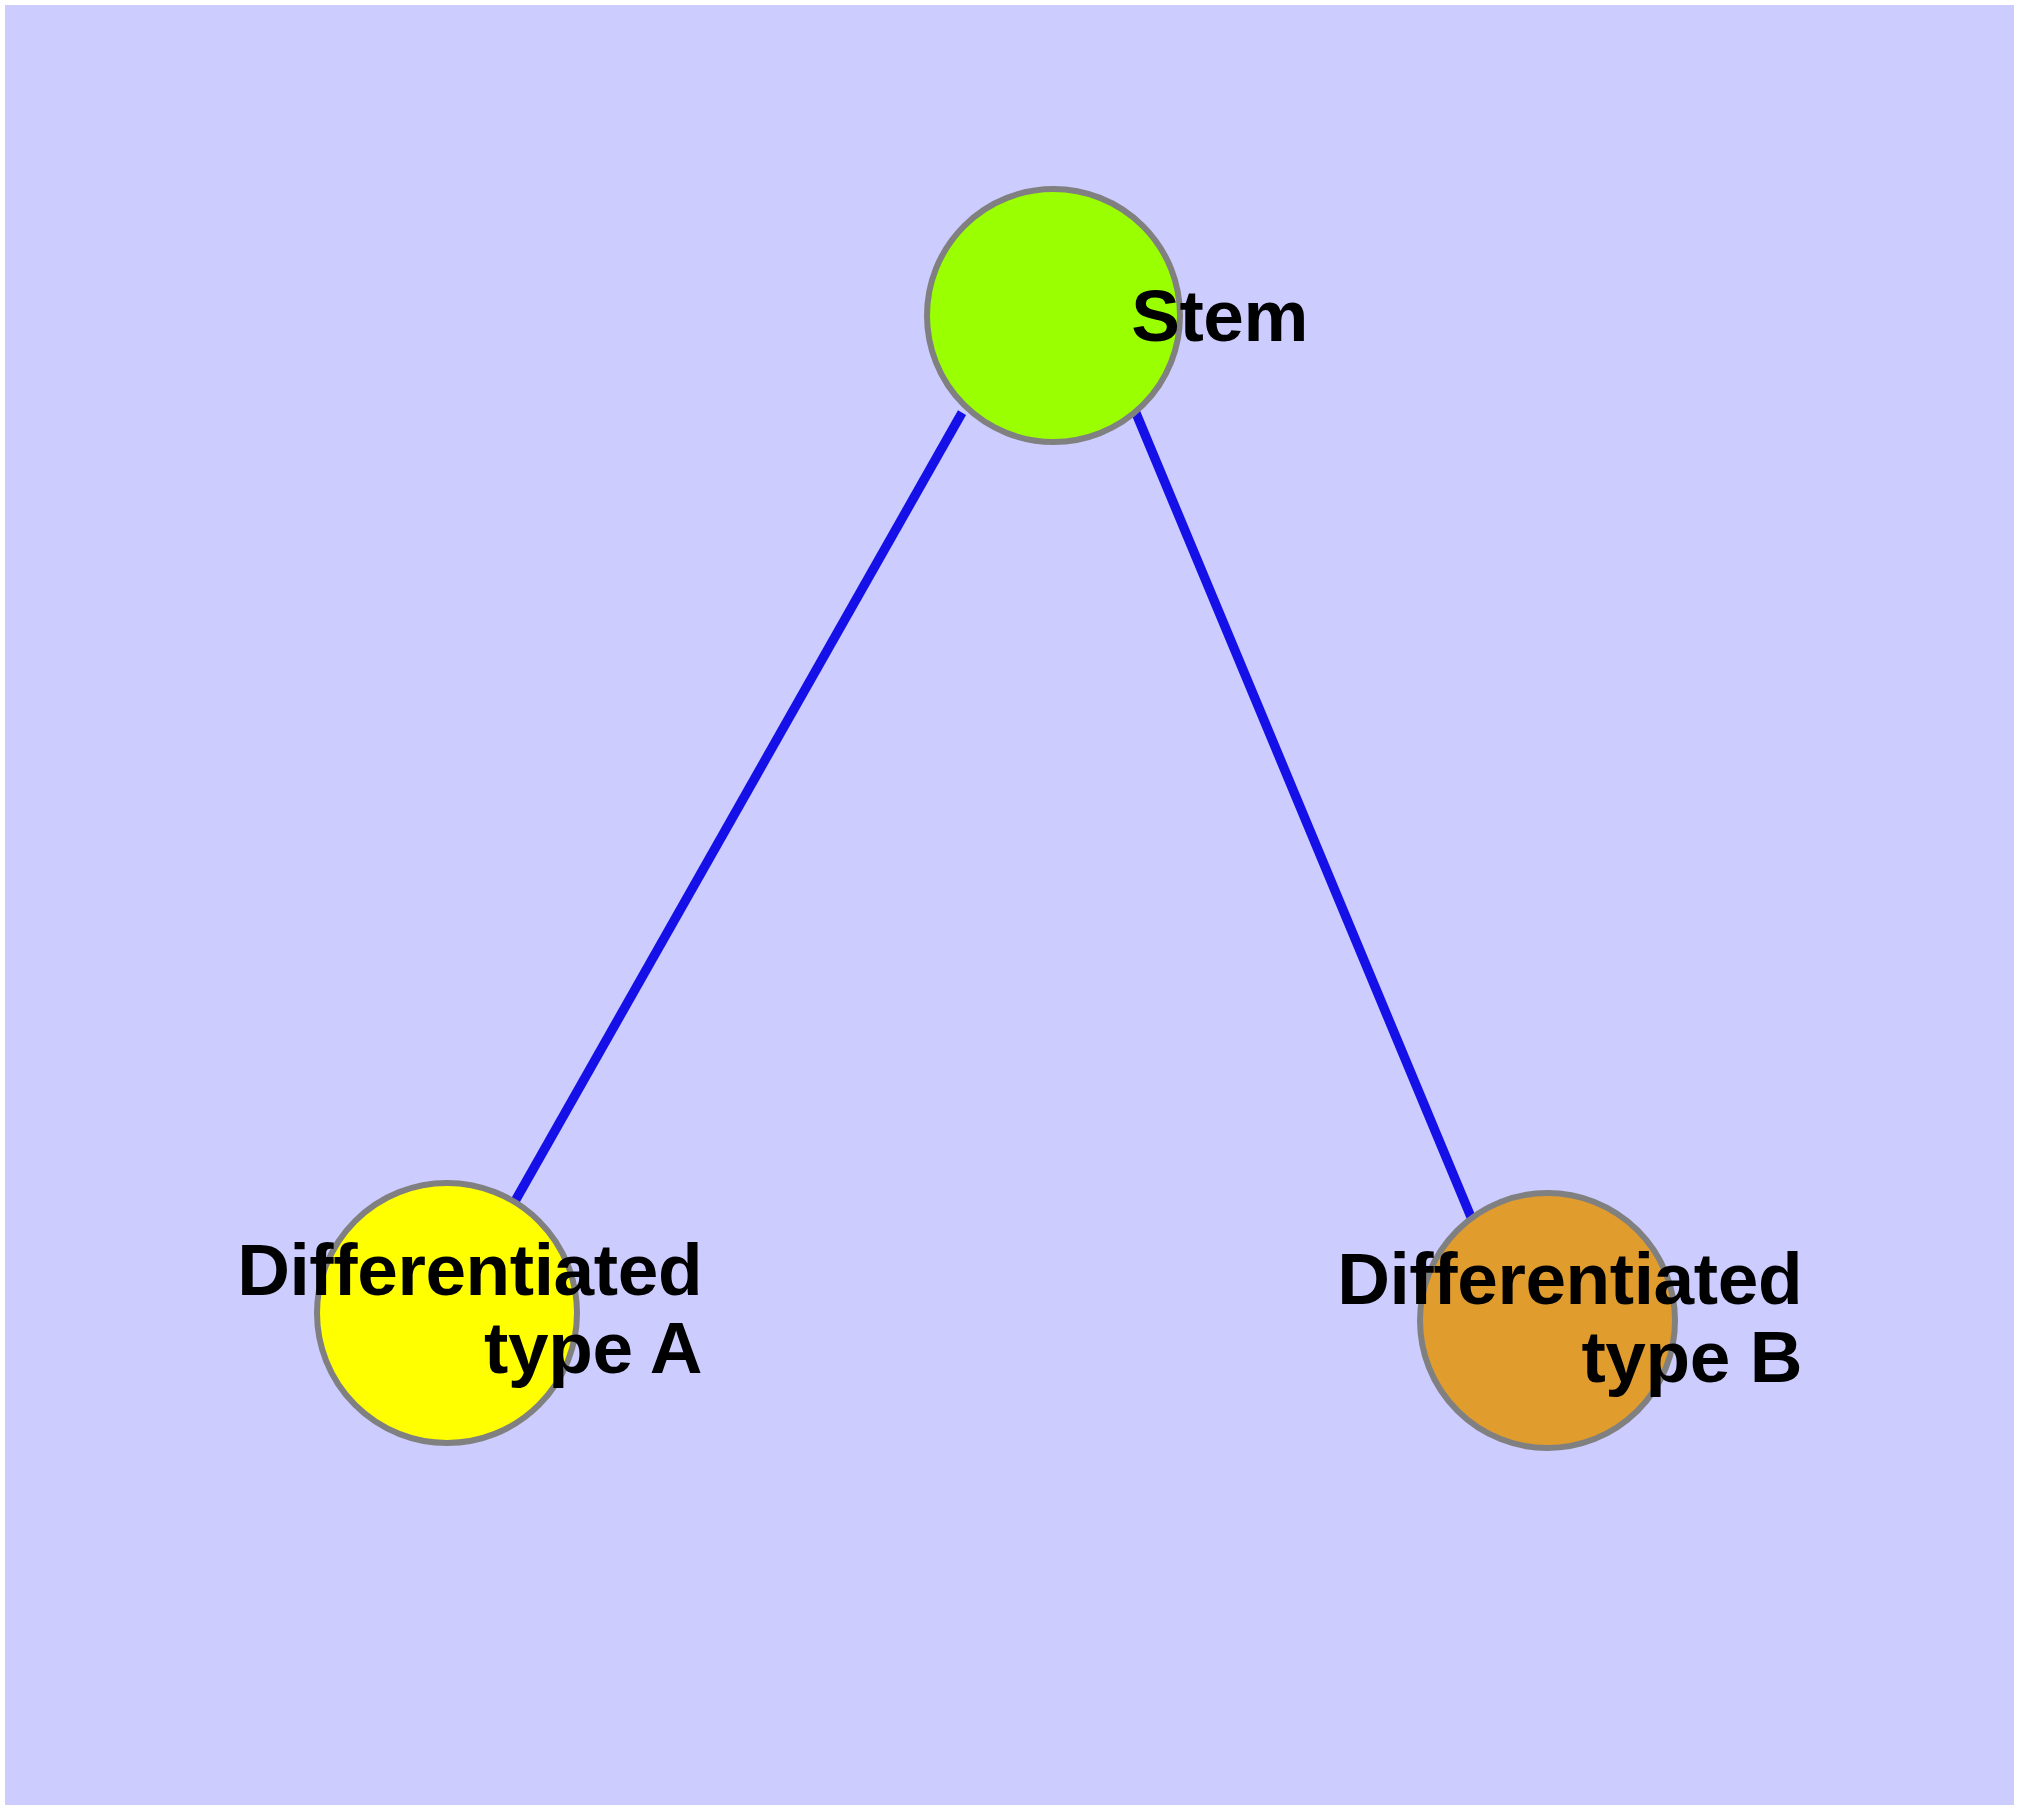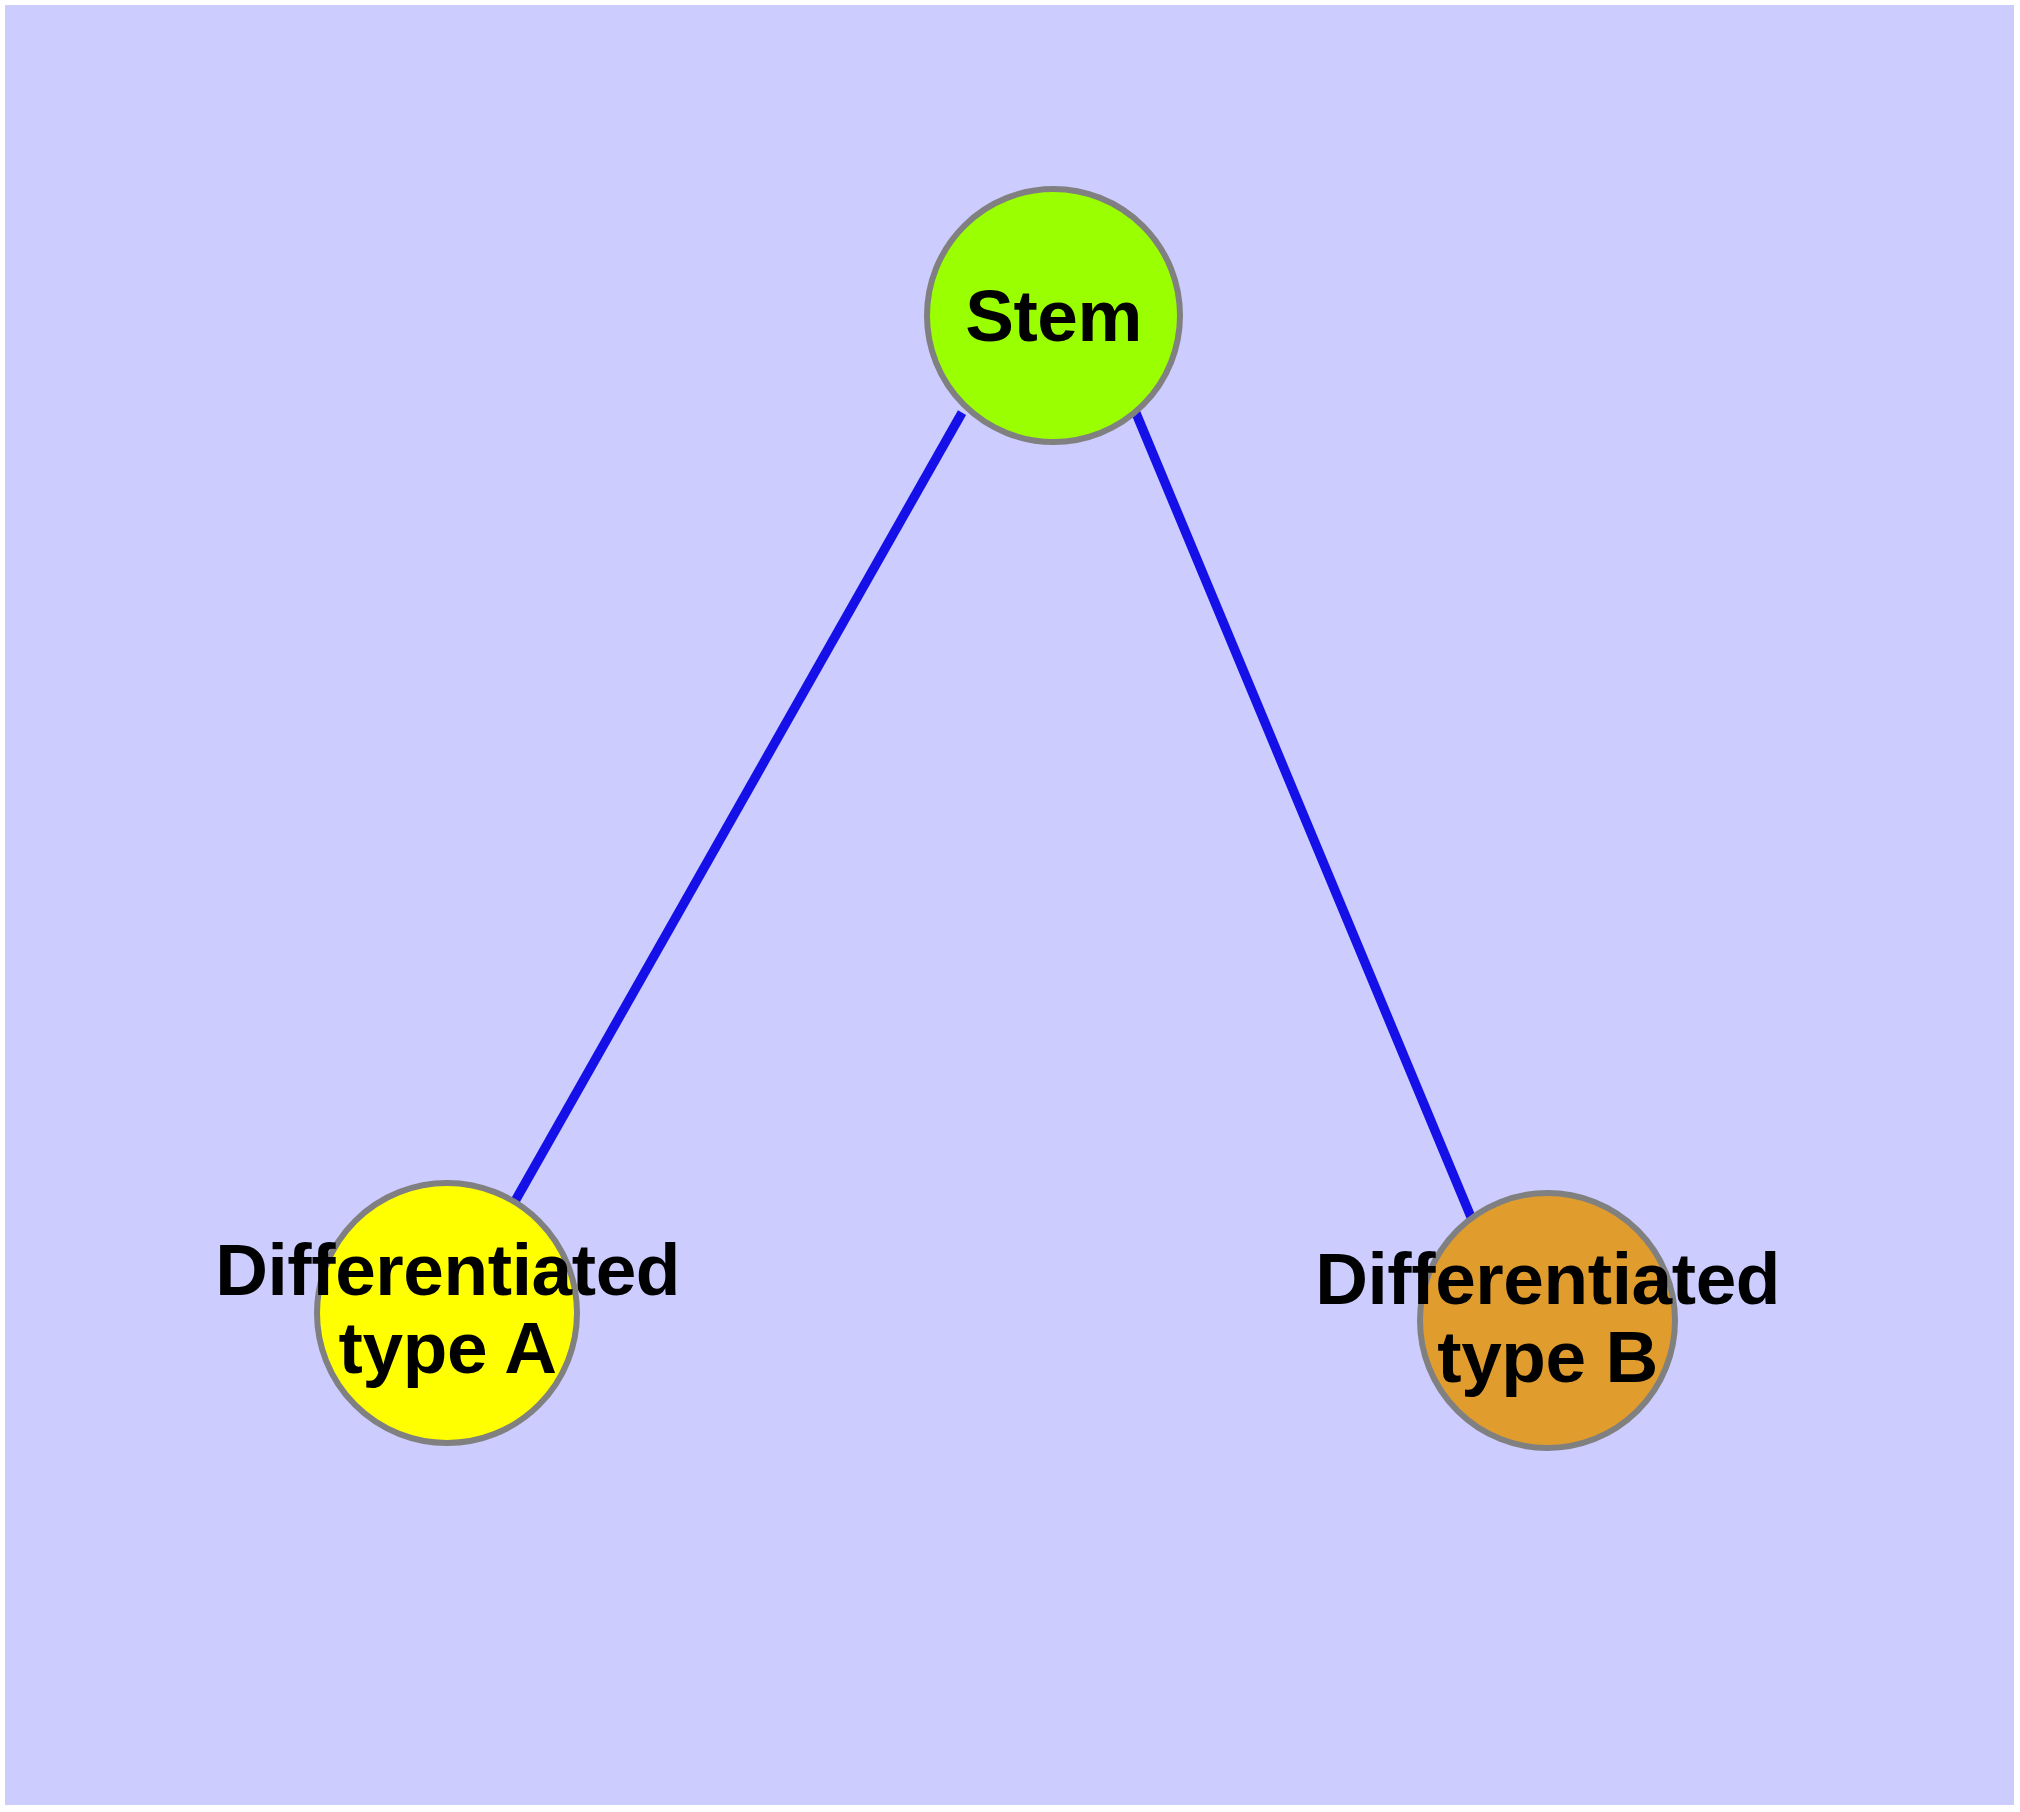--- a/index.html
+++ b/index.html
@@ -28,21 +28,21 @@
     height: 1800px;
   }
   .graph-node {
     position: absolute;
     border-radius: 50%;
     border: 6px solid #808080;
     box-sizing: border-box;
   }
   .node-label {
     position: absolute;
-    text-align: center;
+    text-align: right;
     font-family: "Liberation Sans", sans-serif;
     font-weight: bold;
     color: #000000;
     white-space: pre;
     line-height: 1.07;
     letter-spacing: -0.4px;
   }
   #node-stem {
     left: 919px;
     top: 181px;

